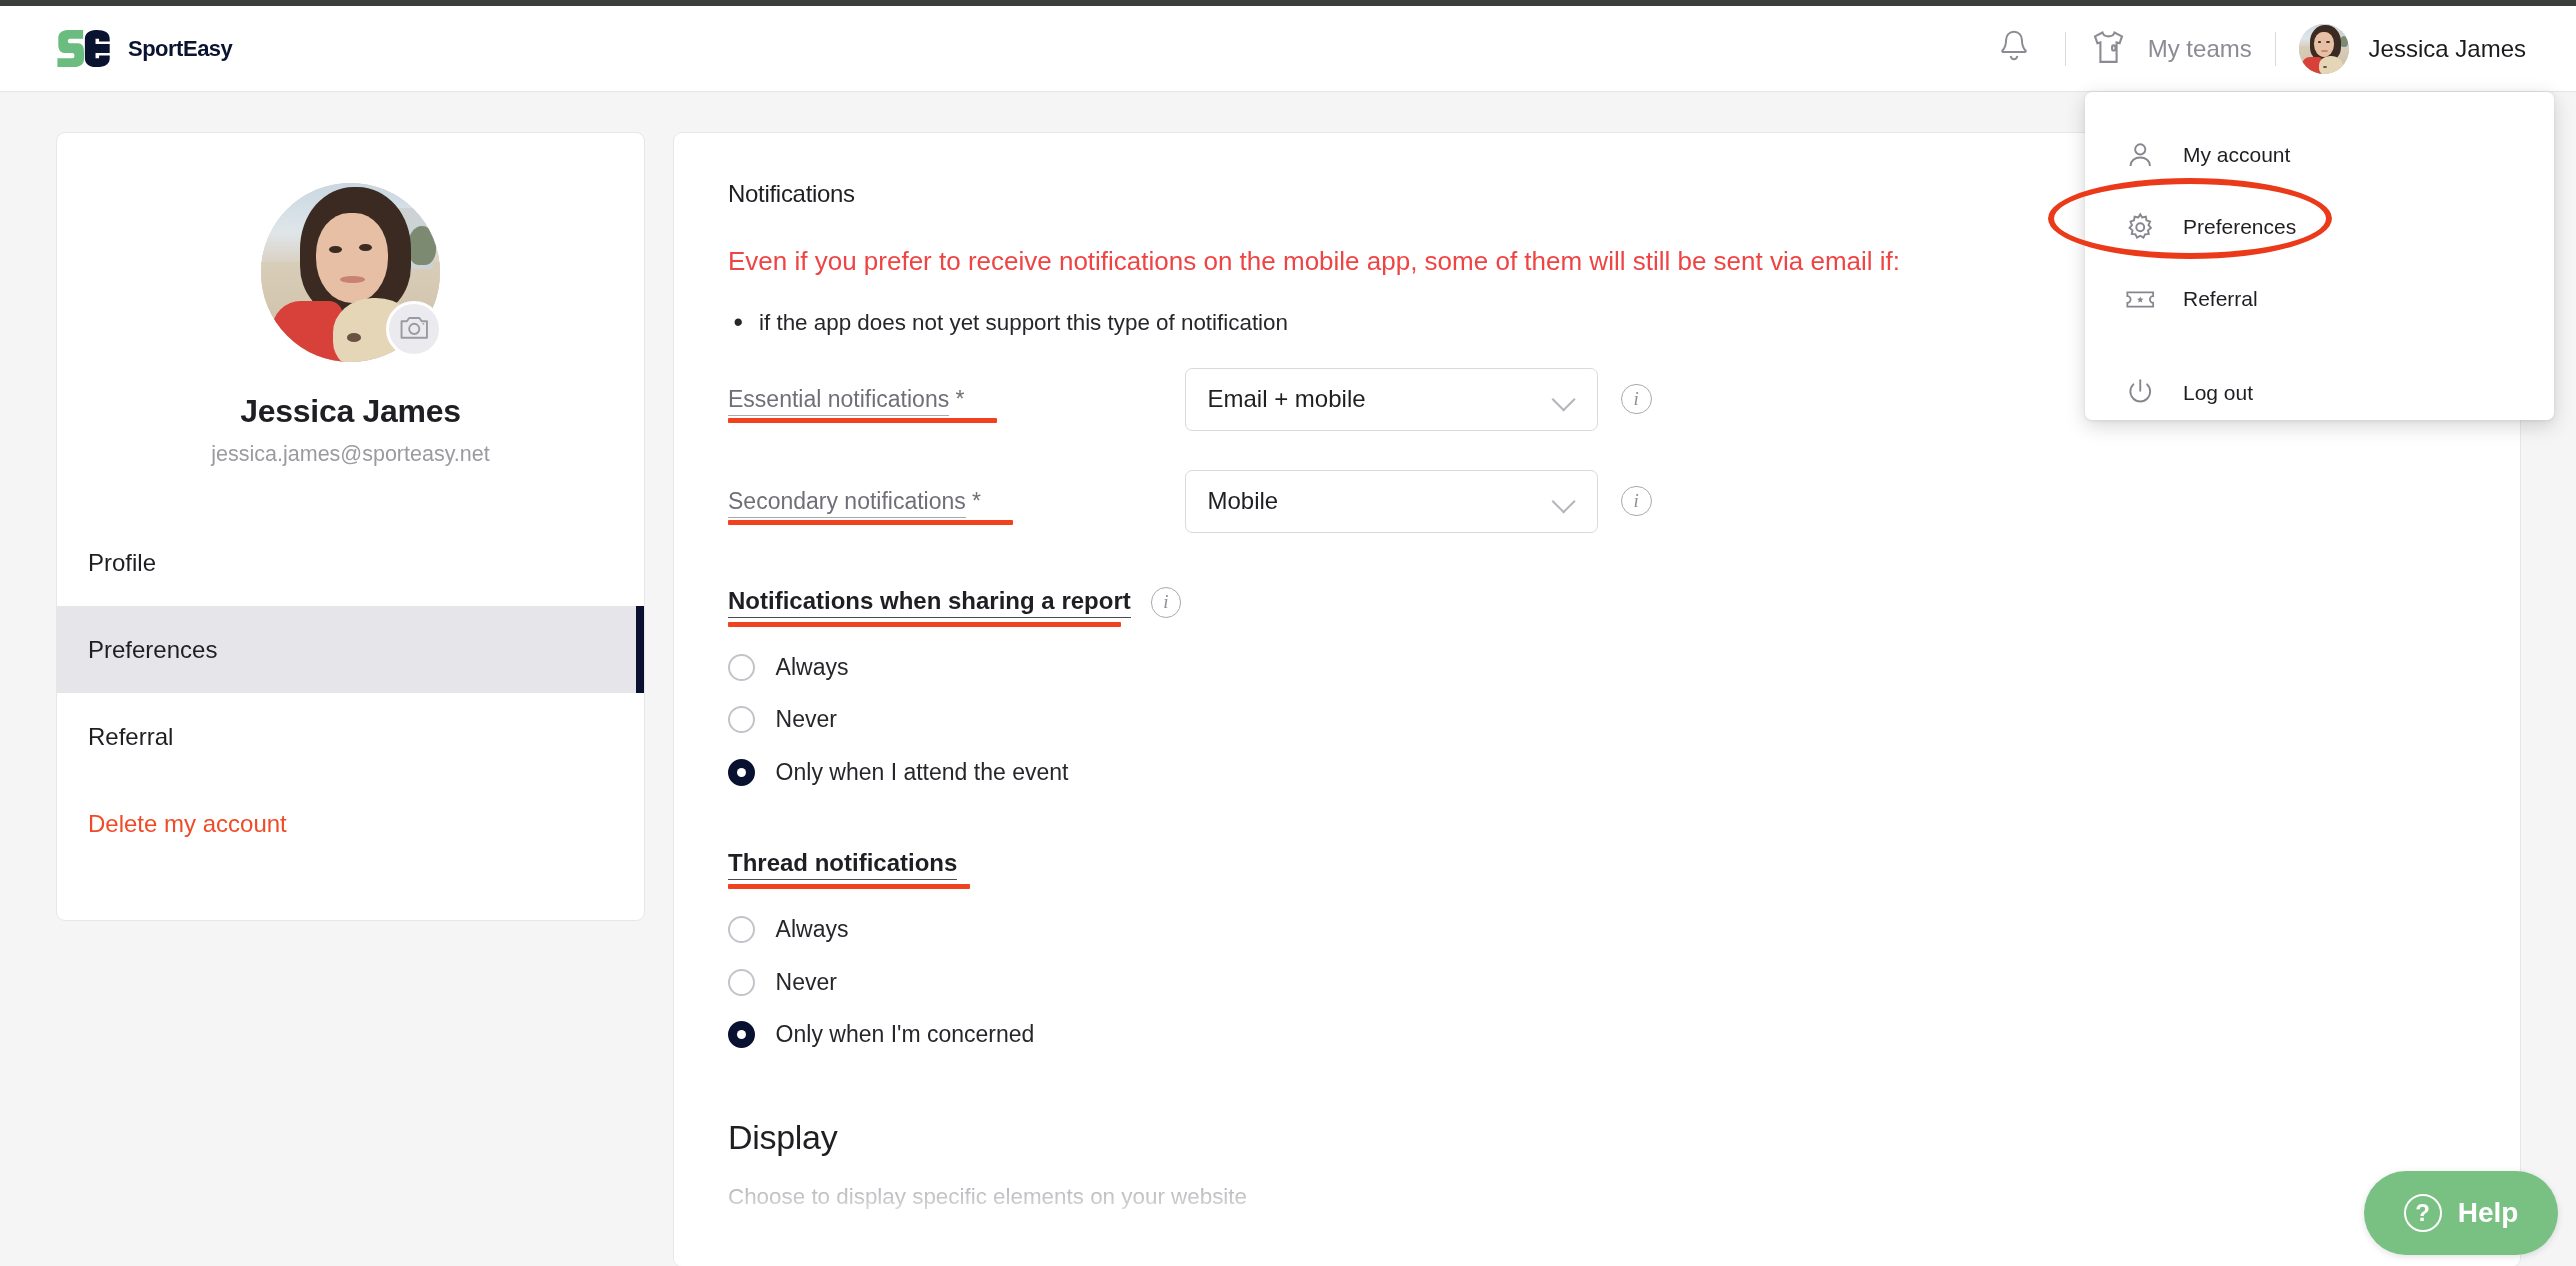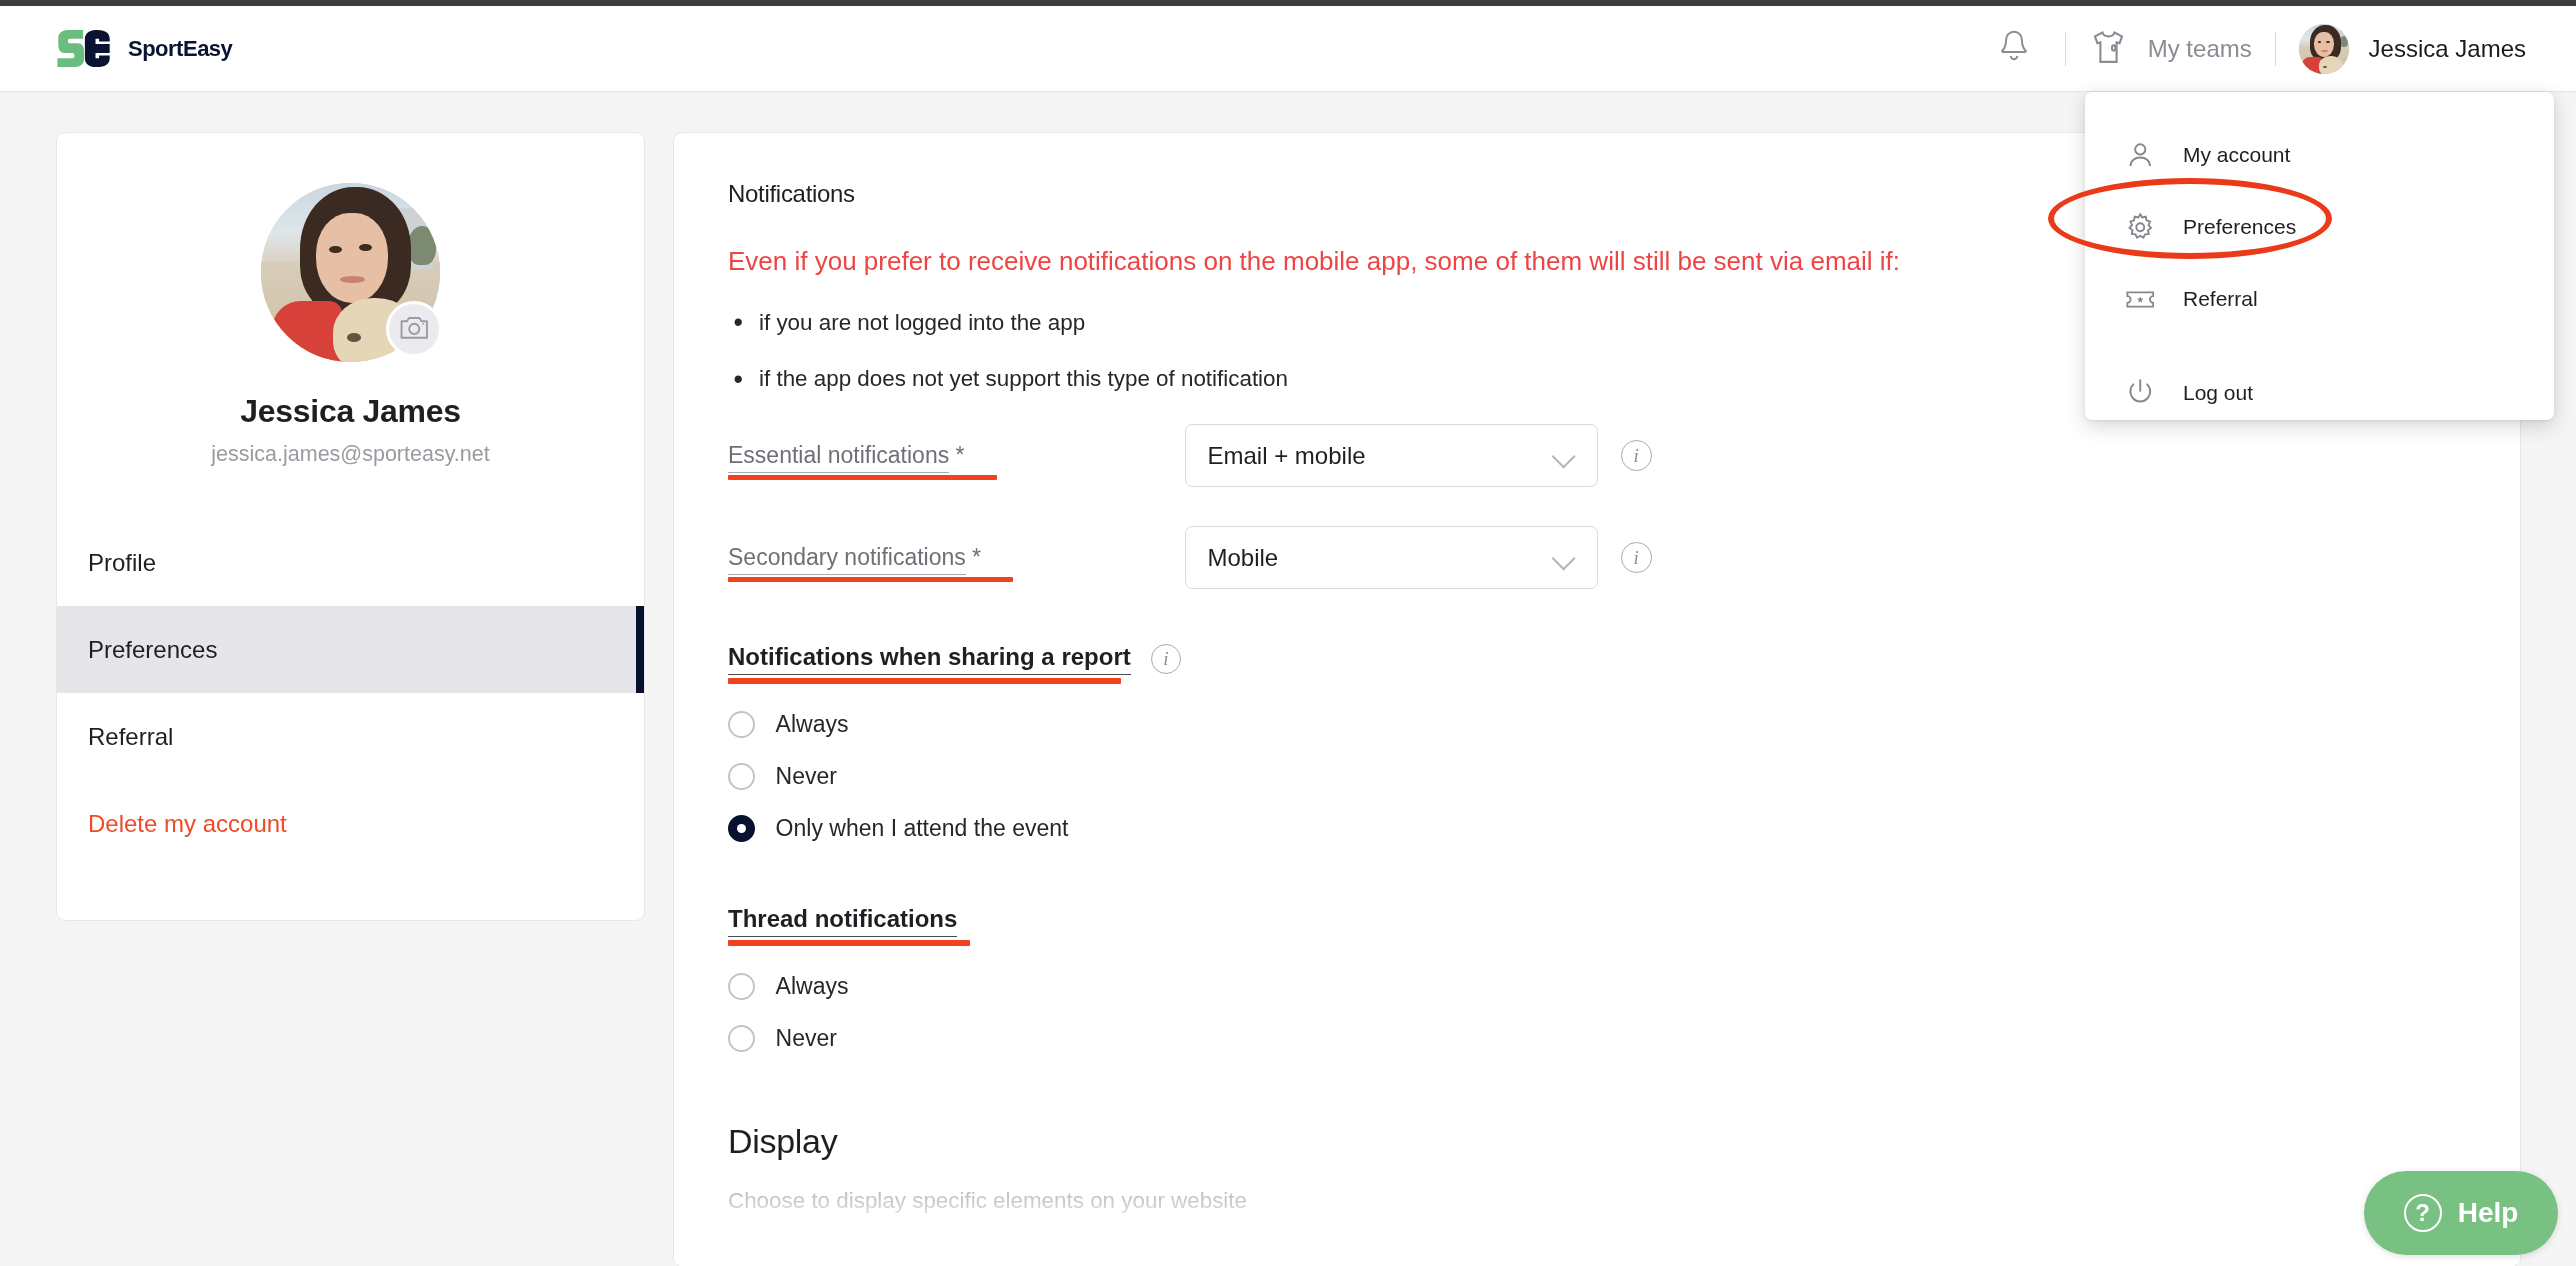--- a/index.html
+++ b/index.html
@@ -395,21 +395,20 @@
   </div>
 
   <div class="main-card">
     <div class="main-inner">
 
       <div class="h-title">Notifications</div>
 
       <div class="intro">Even if you prefer to receive notifications on the mobile app, some of them will still be sent via email if:</div>
 
       <ul class="bullets">
-        <li>if you are not logged into the app</li>
         <li>if the app does not yet support this type of notification</li>
       </ul>
 
       <div class="form-row">
         <div class="field-label">
           <span class="lbl-text">Essential notifications</span><span class="star">*</span>
           <span class="hl-under" style="width:269px;"></span>
         </div>
         <div class="select-box">
           <span class="val">Email + mobile</span>
@@ -463,20 +462,24 @@
         </div>
         <div class="radio-list">
           <div class="radio-row">
             <span class="radio"></span>
             <span class="radio-label">Always</span>
           </div>
           <div class="radio-row">
             <span class="radio"></span>
             <span class="radio-label">Never</span>
           </div>
+          <div class="radio-row">
+            <span class="radio checked"></span>
+            <span class="radio-label">Only when I'm concerned</span>
+          </div>
         </div>
       </div>
 
       <div class="display-sec">
         <div class="display-title">Display</div>
         <div class="display-sub">Choose to display specific elements on your website</div>
       </div>
 
     </div>
     <div class="fade-bottom"></div>

